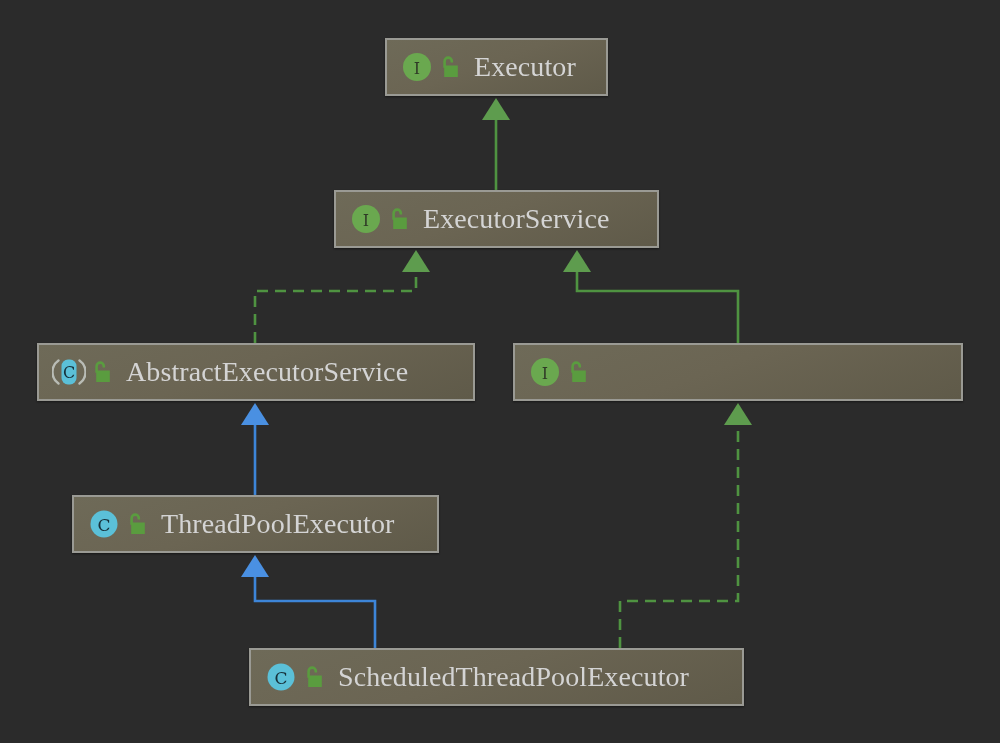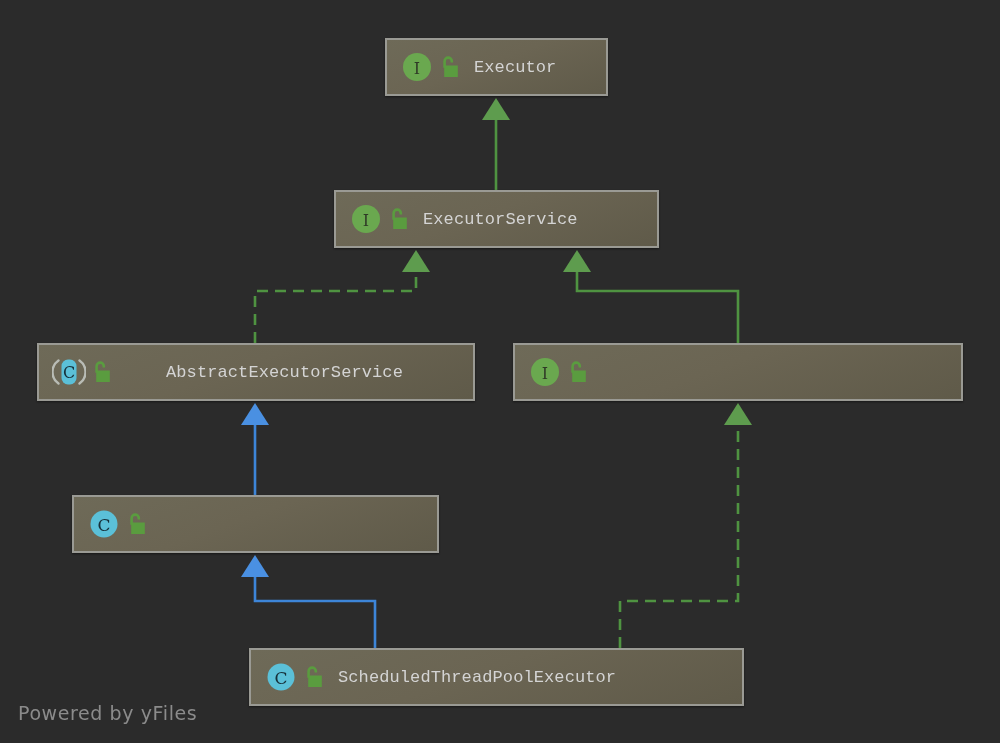--- a/index.html
+++ b/index.html
@@ -33,22 +33,22 @@
     box-sizing: border-box;
     border: 2px solid #9a9a94;
     background: linear-gradient(160deg, #6e6a58 0%, #6b6553 45%, #5f5a49 100%);
     display: flex;
     align-items: center;
     padding-left: 13px;
     box-shadow: 0 1px 2px rgba(0,0,0,0.45);
   }
   .node-label {
     color: #d4d4d4;
-    font-family: Liberation Mono, monospace;
-    font-size: 17px;
+    font-family: Liberation Serif, serif;
+    font-size: 28px;
     letter-spacing: 0.1px;
     white-space: nowrap;
   }
   .icon-slot {
     display: flex;
     align-items: center;
     flex: 0 0 auto;
   }
   .type-icon {
     width: 34px;
@@ -136,21 +136,21 @@
             <path d="M6.5 5.5 A 14 14 0 0 0 6.5 28.5" stroke="#b9bcb5" stroke-width="2.4" fill="none" stroke-linecap="round"></path>
             <path d="M27.5 5.5 A 14 14 0 0 1 27.5 28.5" stroke="#b9bcb5" stroke-width="2.4" fill="none" stroke-linecap="round"></path>
             <rect x="9.5" y="4.5" width="15" height="25" rx="6.5" fill="#5bc0d8"></rect>
             <text x="17" y="23" text-anchor="middle" font-family="DejaVu Serif, serif" font-size="16" fill="#17303a">C</text>
           </svg>
           <svg class="lock-icon" viewBox="0 0 24 26">
             <path d="M6.6 12.5 V7.2 a3.6 3.6 0 0 1 7.2 0" stroke="#5a9c3f" stroke-width="2.6" fill="none" stroke-linecap="square"></path>
             <rect x="6.2" y="11.5" width="13.6" height="11.5" fill="#5a9c3f"></rect>
           </svg>
         </span>
-        <span class="node-label" style="color: rgb(212, 212, 212); margin-left: 40px;">AbstractExecutorService</span>
+        <span class="node-label" style="color: rgb(212, 212, 212);">AbstractExecutorService</span>
       </div>
       <div class="node" style="left: 513px; top: 343px; width: 450px; height: 58px; border-color: rgb(154, 154, 148);">
         <span class="icon-slot">
           <svg class="type-icon" viewBox="0 0 34 34">
             <circle cx="17" cy="17" r="14" fill="#6aa84f"></circle>
             <text x="17" y="23.5" text-anchor="middle" font-family="DejaVu Serif, serif" font-size="16" fill="#2f3a27">I</text>
           </svg>
           <svg class="lock-icon" viewBox="0 0 24 26">
             <path d="M6.6 12.5 V7.2 a3.6 3.6 0 0 1 7.2 0" stroke="#5a9c3f" stroke-width="2.6" fill="none" stroke-linecap="square"></path>
             <rect x="6.2" y="11.5" width="13.6" height="11.5" fill="#5a9c3f"></rect>
@@ -161,31 +161,31 @@
         <span class="icon-slot">
           <svg class="type-icon" viewBox="0 0 34 34">
             <circle cx="17" cy="17" r="13.5" fill="#5bc0d8"></circle>
             <text x="17" y="23.5" text-anchor="middle" font-family="DejaVu Serif, serif" font-size="17" fill="#17303a">C</text>
           </svg>
           <svg class="lock-icon" viewBox="0 0 24 26">
             <path d="M6.6 12.5 V7.2 a3.6 3.6 0 0 1 7.2 0" stroke="#5a9c3f" stroke-width="2.6" fill="none" stroke-linecap="square"></path>
             <rect x="6.2" y="11.5" width="13.6" height="11.5" fill="#5a9c3f"></rect>
           </svg>
         </span>
+        <span class="node-label" style="color: rgb(212, 212, 212);">ThreadPoolExecutor</span>
       </div>
       <div class="node" style="left: 249px; top: 648px; width: 495px; height: 58px; border-color: rgb(154, 154, 148);">
         <span class="icon-slot">
           <svg class="type-icon" viewBox="0 0 34 34">
             <circle cx="17" cy="17" r="13.5" fill="#5bc0d8"></circle>
             <text x="17" y="23.5" text-anchor="middle" font-family="DejaVu Serif, serif" font-size="17" fill="#17303a">C</text>
           </svg>
           <svg class="lock-icon" viewBox="0 0 24 26">
             <path d="M6.6 12.5 V7.2 a3.6 3.6 0 0 1 7.2 0" stroke="#5a9c3f" stroke-width="2.6" fill="none" stroke-linecap="square"></path>
             <rect x="6.2" y="11.5" width="13.6" height="11.5" fill="#5a9c3f"></rect>
           </svg>
         </span>
         <span class="node-label" style="color: rgb(212, 212, 212);">ScheduledThreadPoolExecutor</span>
       </div>
     </div>
 
-  <div class="watermark" style="left: 18px; top: 702px; color: rgb(139, 139, 139);">Powered by yFiles</div>
 
 </div>
 
 </body></html>

